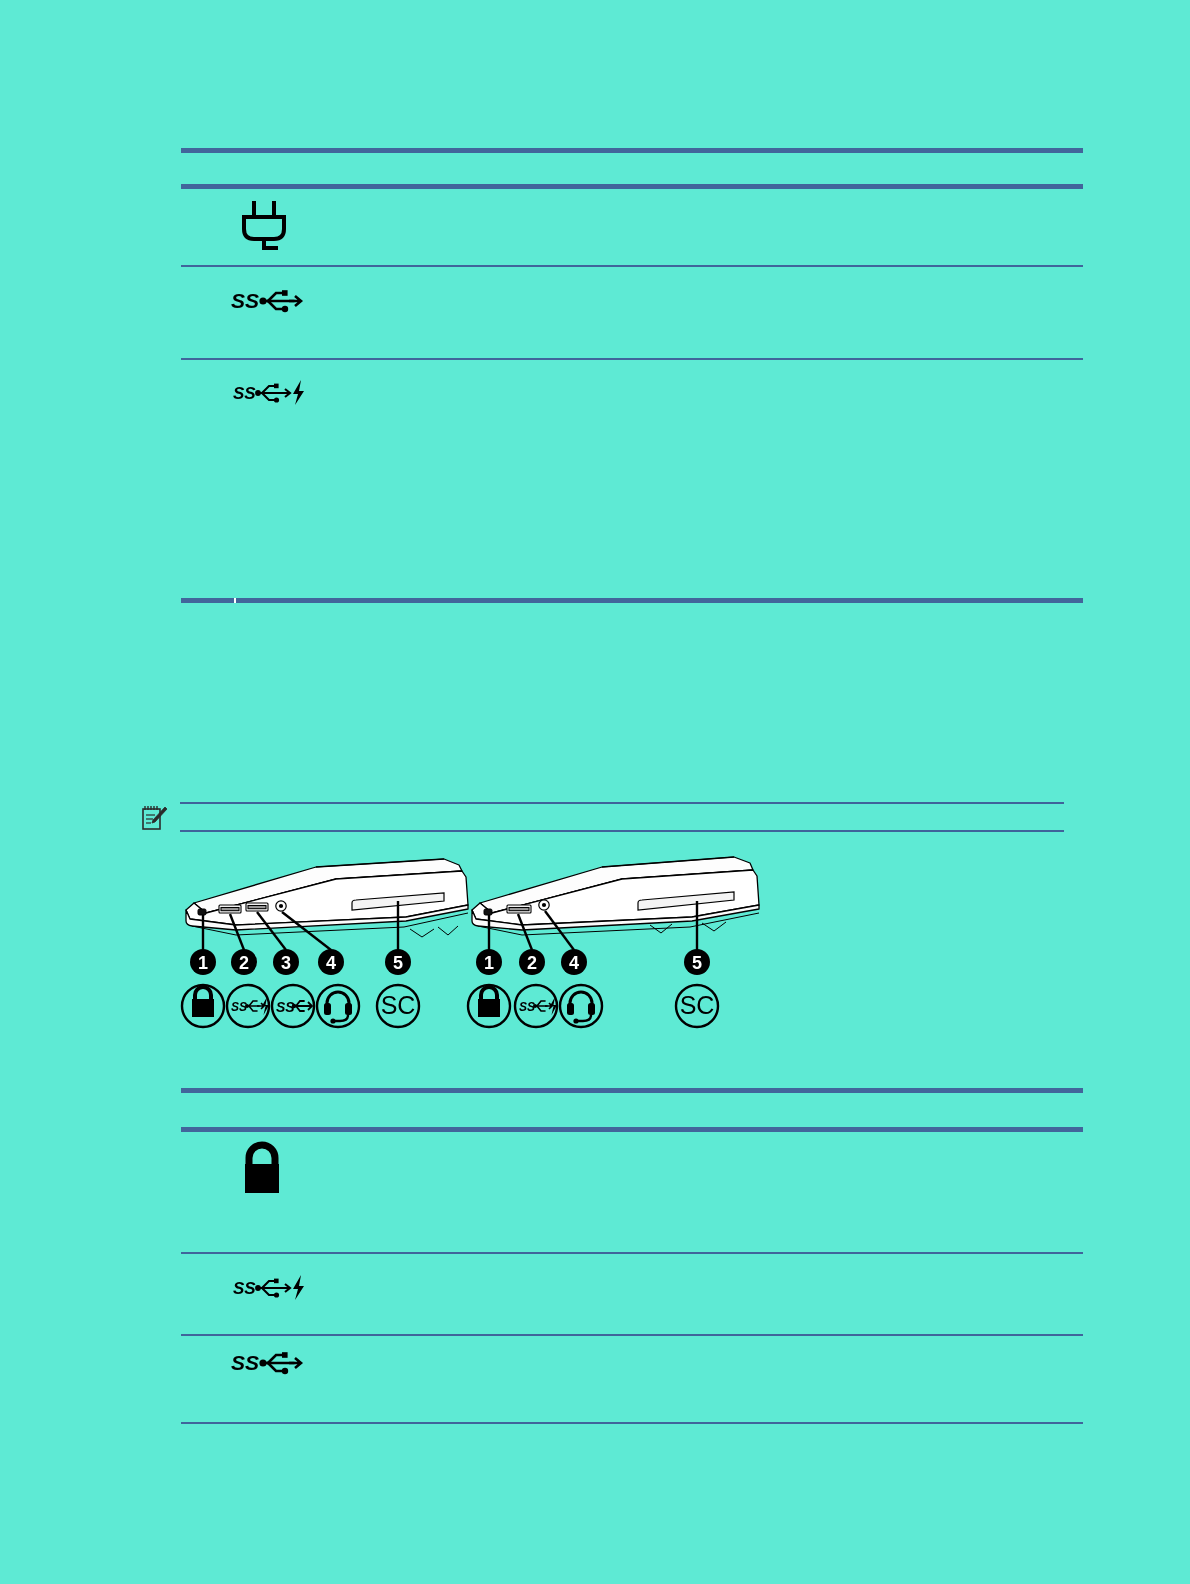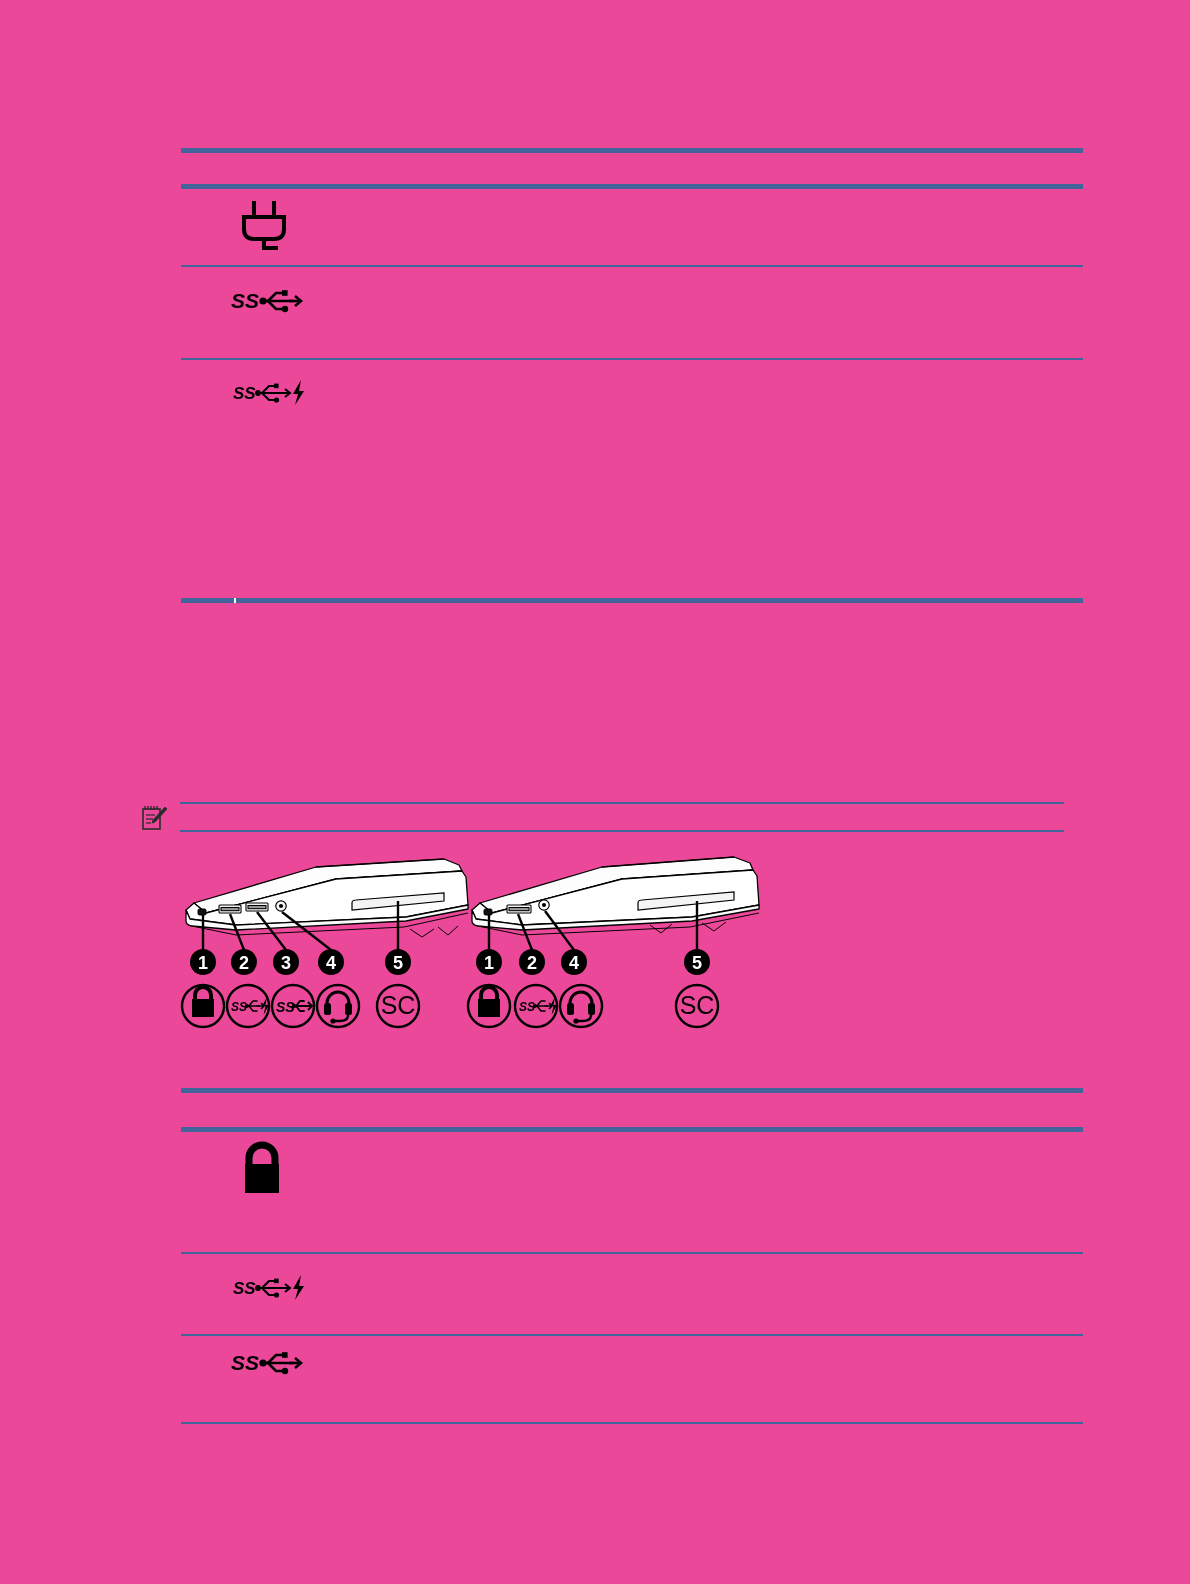--- a/index.html
+++ b/index.html
@@ -8,21 +8,21 @@
     background: #ffffff;
   }
   body {
     font-family: "Liberation Sans", sans-serif;
     color: #000000;
   }
   #page {
     position: relative;
     width: 1190px;
     height: 1584px;
-    background: #ec4899;
+    background: #5eead4;
     overflow: hidden;
   }
 
   
   .rule {
     position: absolute;
     background: #41659c;
   }
   .rule.thick { height: 5px; background: #42659b; }
   .rule.thin  { height: 2px; background: #40659b; }

